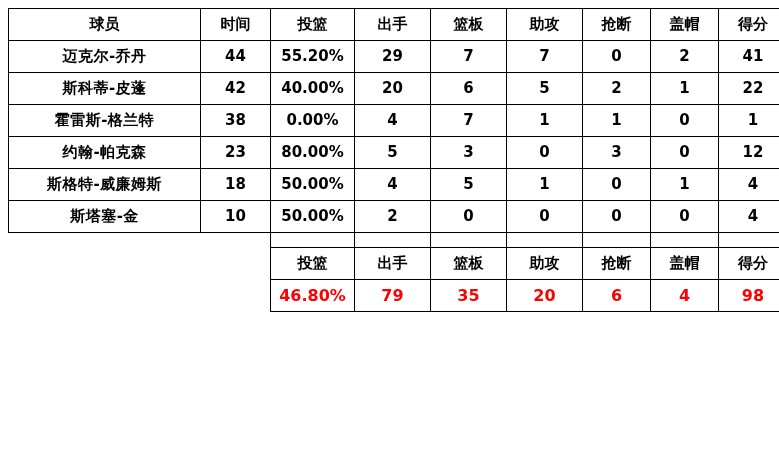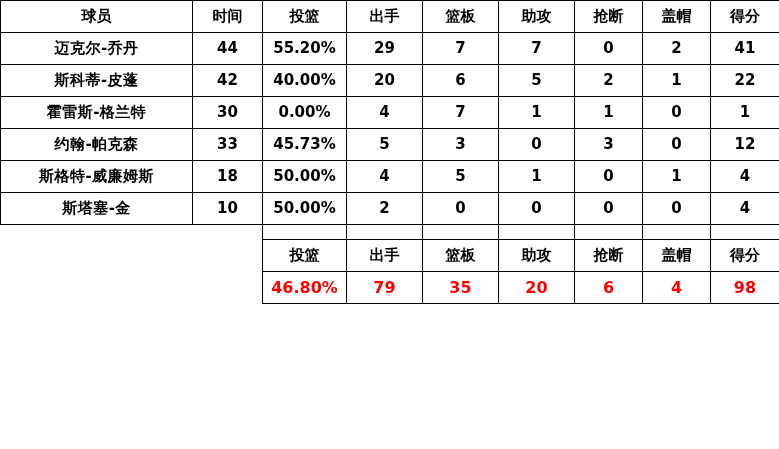--- a/index.html
+++ b/index.html
@@ -11,21 +11,21 @@
     width: 779px;
     height: 449px;
     font-family: "DejaVu Sans", "Liberation Sans", sans-serif;
     color: #000000;
     overflow: hidden;
   }
   .sheet {
     width: 779px;
     height: 449px;
     box-sizing: border-box;
-    padding: 0;
+    padding: 8px;
   }
   table.stats {
     border-collapse: collapse;
     width: 779px;
     table-layout: fixed;
   }
   table.stats td, table.stats th {
     border: 1px solid #000000;
     text-align: center;
     vertical-align: middle;
@@ -135,33 +135,33 @@
         <td class="num">40.00%</td>
         <td class="num">20</td>
         <td class="num">6</td>
         <td class="num">5</td>
         <td class="num">2</td>
         <td class="num">1</td>
         <td class="num">22</td>
       </tr>
       <tr>
         <td class="player-name">霍雷斯-格兰特</td>
-        <td class="num">30</td>
+        <td class="num">38</td>
         <td class="num">0.00%</td>
         <td class="num">4</td>
         <td class="num">7</td>
         <td class="num">1</td>
         <td class="num">1</td>
         <td class="num">0</td>
         <td class="num">1</td>
       </tr>
       <tr>
         <td class="player-name">约翰-帕克森</td>
-        <td class="num">33</td>
-        <td class="num">45.73%</td>
+        <td class="num">23</td>
+        <td class="num">80.00%</td>
         <td class="num">5</td>
         <td class="num">3</td>
         <td class="num">0</td>
         <td class="num">3</td>
         <td class="num">0</td>
         <td class="num">12</td>
       </tr>
       <tr>
         <td class="player-name">斯格特-威廉姆斯</td>
         <td class="num">18</td>

